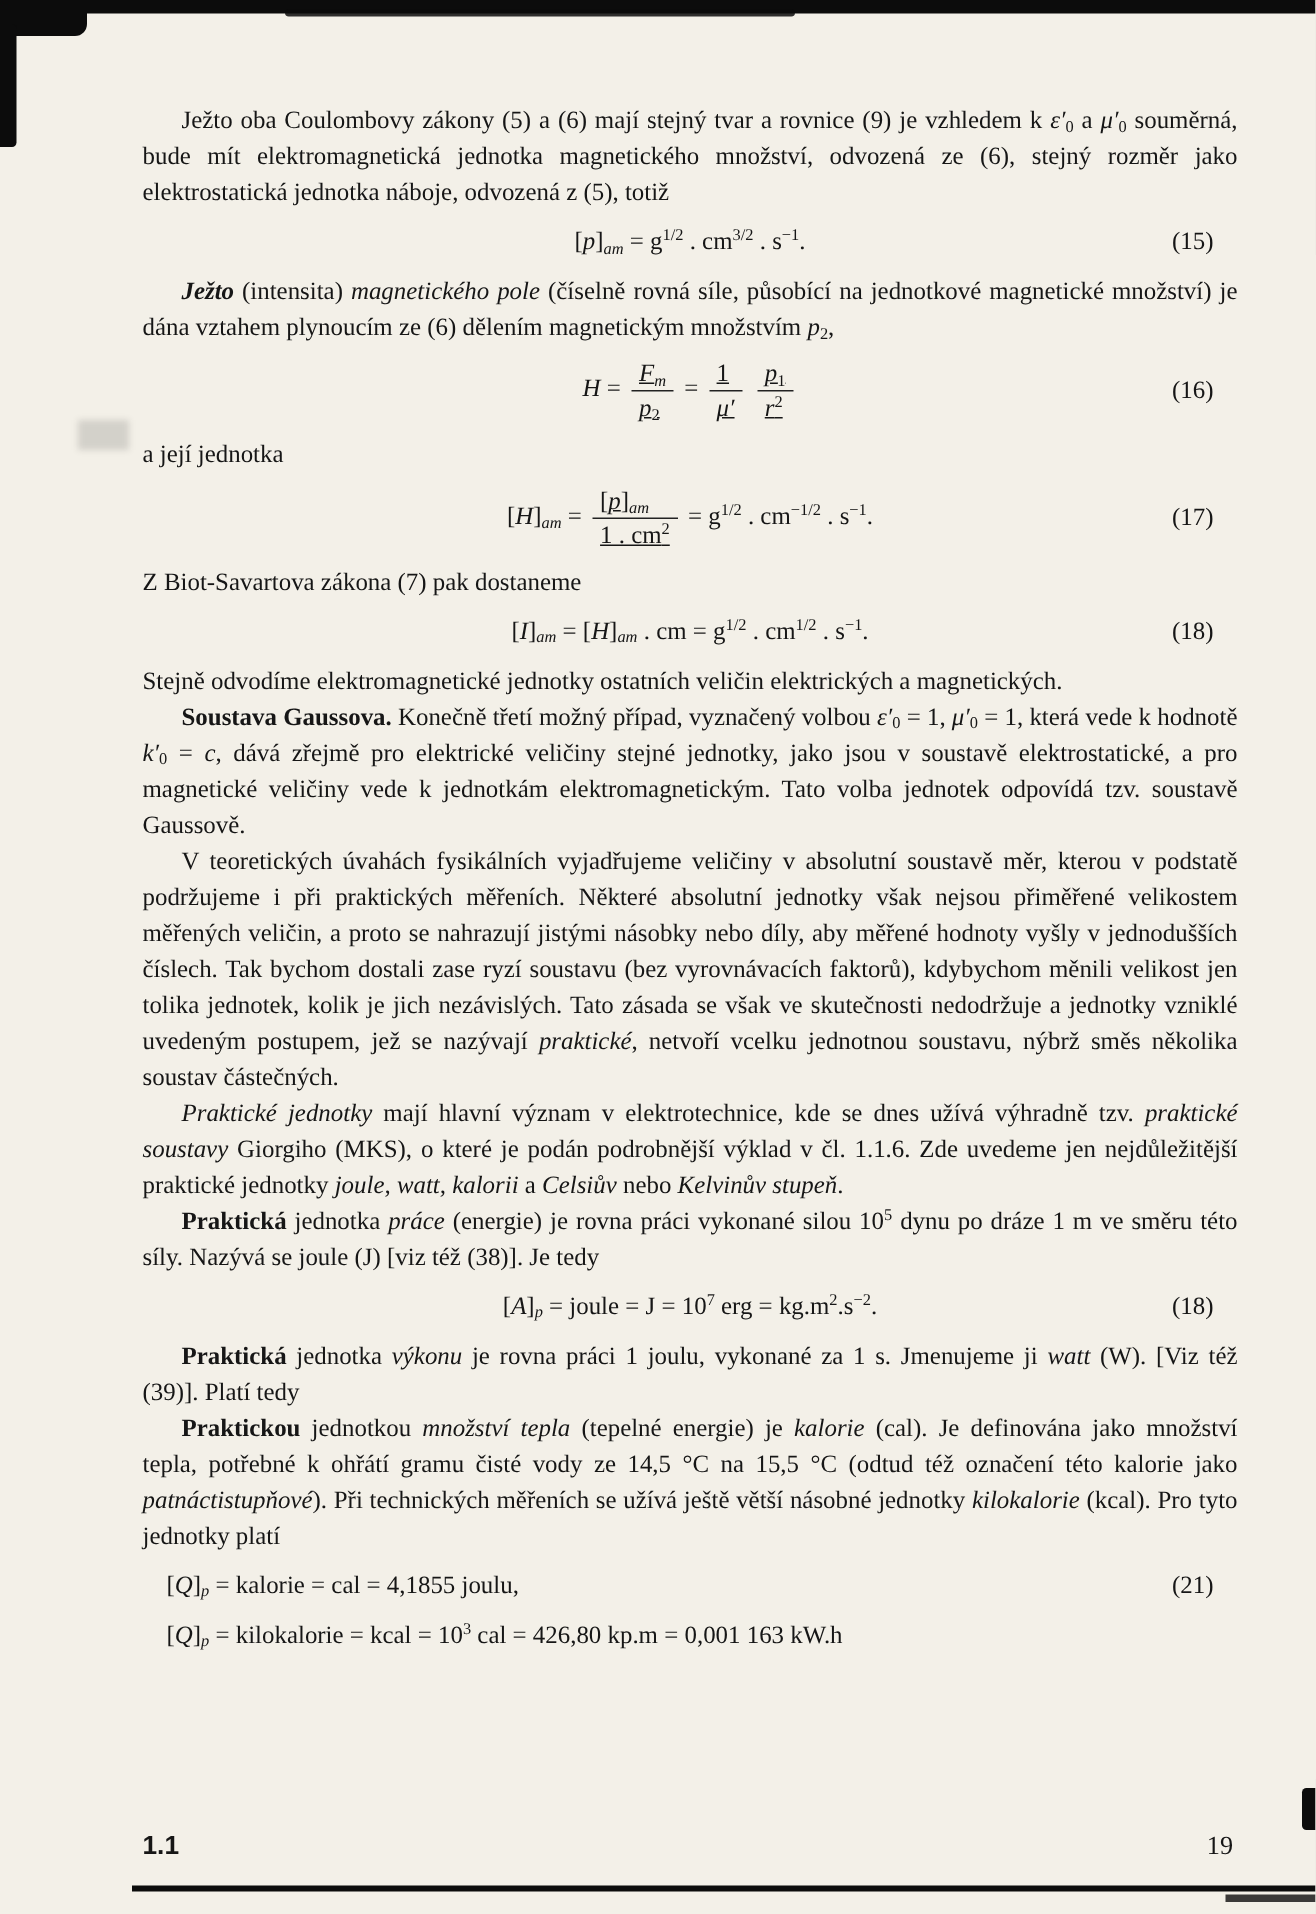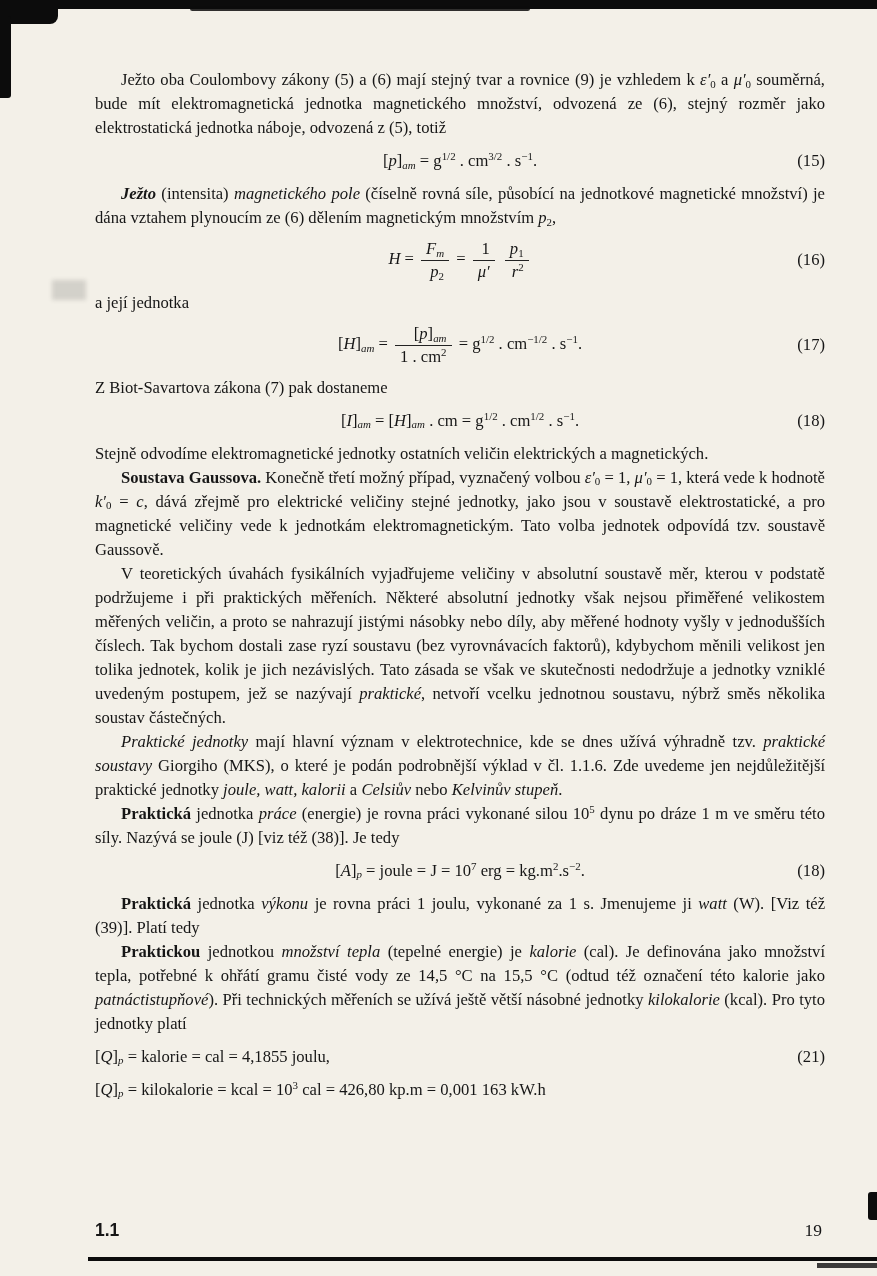--- a/index.html
+++ b/index.html
@@ -24,26 +24,26 @@
   .content{
     position:absolute;left:95px;top:68px;width:730px;
     font-size:16.6px;line-height:24px;text-align:justify;
   }
   p.para{margin:0;}
   p.indent{text-indent:26px;}
   sup,sub{line-height:0;font-size:66%;}
   sup{vertical-align:baseline;position:relative;top:-0.55em;}
   sub{vertical-align:baseline;position:relative;top:0.25em;}
 
-  .eq{position:relative;text-align:center;margin:9px 0;min-height:24px;}
+  .eq{position:relative;text-align:center;margin:9px 16px;min-height:24px;}
   .eq.eq-left{text-align:left;}
   .eq-body{display:inline-block;}
   .eq-num{position:absolute;right:0;top:50%;transform:translateY(-50%);}
 
-  .frac{display:inline-block;vertical-align:middle;text-align:right;margin:0 3px;line-height:1.2;}
+  .frac{display:inline-block;vertical-align:middle;text-align:left;margin:0 3px;line-height:1.2;text-decoration:underline;}
   .frac .num{display:block;border-bottom:1.3px solid #222;padding:0 5px 1px;}
   .frac .den{display:block;padding:1px 5px 0;}
 
   .footer-left{position:absolute;left:95px;top:1220px;font-weight:bold;font-size:17.5px;font-family:"Liberation Sans","DejaVu Sans",sans-serif;}
   .footer-right{position:absolute;right:55px;top:1220px;font-size:17.5px;}
 </style>
 </head>
 <body>
 
 <div class="page">

